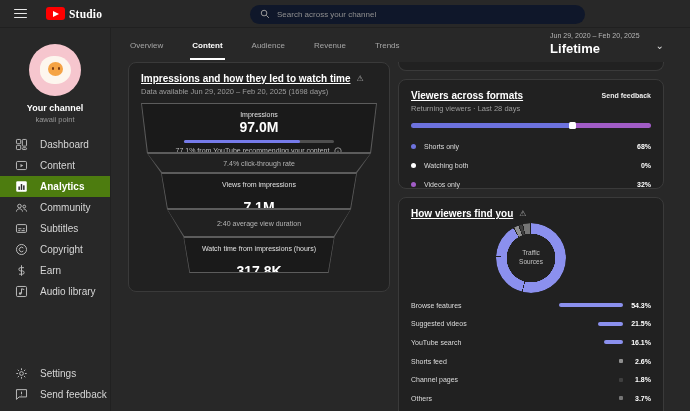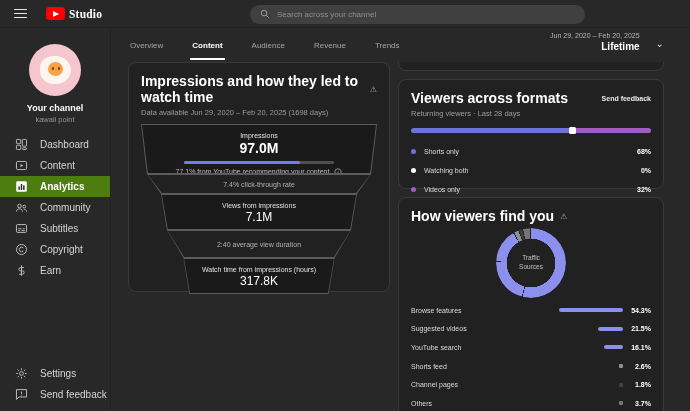--- a/index.html
+++ b/index.html
@@ -11,21 +11,21 @@
     border-bottom:1px solid #202020; display:flex; align-items:center; z-index:5; }
   .hamburger { width:13px; height:9px; margin-left:14px; display:flex; flex-direction:column;
     justify-content:space-between; cursor:pointer; }
   .hamburger i { display:block; height:1.4px; background:#e8e8e8; border-radius:1px; }
   .logo { display:flex; align-items:center; margin-left:19px; }
   .logo-play { width:19px; height:13px; background:#f00; border-radius:3px; position:relative; }
   .logo-play::after { content:""; position:absolute; left:7px; top:3.6px; border-left:6px solid #fff;
     border-top:3px solid transparent; border-bottom:3px solid transparent; }
   .logo-text { font-size:11.5px; font-weight:bold; letter-spacing:0.2px; margin-left:4px;
     font-family:Liberation Serif, serif; }
-  .searchbox { position:absolute; left:250px; top:4.5px; width:335px; height:19px; background:#404040;
+  .searchbox { position:absolute; left:250px; top:4.5px; width:335px; height:19px; background:#0f172a;
     border-radius:10px; display:flex; align-items:center; padding-left:10px; }
   .searchbox .ph { font-size:8px; color:#8f8f8f; margin-left:7px; }
 
   
   .sidebar { position:absolute; top:28px; left:0; bottom:0; width:111px; background:#282828;
     border-right:1px solid #212121; display:flex; flex-direction:column; }
   .avatar { width:52px; height:52px; border-radius:50%; background:#f6c6ce; margin:16px auto 0;
     position:relative; cursor:pointer; }
   .avatar .white { position:absolute; left:11px; top:12px; width:31px; height:28px; background:#fdf6ee;
     border-radius:46% 54% 52% 48%; }
@@ -38,61 +38,61 @@
   .nav-item { height:21px; display:flex; align-items:center; padding-left:14px; cursor:pointer; }
   .nav-item .nicon { width:15px; height:15px; display:flex; align-items:center; justify-content:center; }
   .nav-item .nlabel { font-size:10px; color:#d6d6d6; margin-left:11px; }
   .nav-item.active { background:#4d7c0f;text-align:center; }
   .nav-item.active .nlabel { color:#fff; font-weight:bold; }
   .nav-footer { margin-top:auto; margin-bottom:6px; }
   .nicon svg { display:block; }
 
   
   .main { position:absolute; left:112px; top:28px; right:0; bottom:0; overflow:hidden; }
-  .tabsrow { height:32px; display:flex; align-items:flex-end; padding-left:16px; position:relative;text-align:right; }
+  .tabsrow { height:32px; display:flex; align-items:flex-end; padding-left:16px; position:relative; }
   .tab { font-size:8px; color:#a6a6a6; padding:0 2px 8px; margin-right:25px; cursor:pointer;
     border-bottom:2px solid transparent; }
   .tab.active { color:#fff; font-weight:bold; border-bottom:2px solid #fff; }
   .datepicker { position:absolute; right:26px; top:4px; display:flex; align-items:center; cursor:pointer; }
   .dp-range { font-size:7px; color:#b5b5b5; }
-  .dp-label { font-size:10px; font-weight:bold; margin-top:2px; }
+  .dp-label { font-size:13px; font-weight:bold; margin-top:2px; }
   .dp-chev { font-size:10px; color:#ddd; margin-left:16px; margin-top:3px; }
 
   .content { display:flex; gap:8px; padding-left:16px; margin-top:2px; }
   .card { background:#212121; border:1px solid #3a3a3a; border-radius:8px; }
   .col1 { width:262px; }
   .col2 { width:266px; }
   .card-imp { height:230px; padding:10px 12px; }
   .partial-card { height:9px; border:1px solid #3a3a3a; border-top:none; border-radius:0 0 8px 8px;
     background:#212121; }
   .card-formats { height:110px; margin-top:8px; padding:10px 12px; }
   .card-traffic { height:250px; margin-top:8px; padding:10px 12px; }
 
-  .card-title { font-size:14px; font-weight:bold; }
+  .card-title { font-size:10px; font-weight:bold;text-decoration:underline; }
   .card-sub { font-size:7.5px; color:#9d9d9d; margin-top:3px; }
   .warn { font-size:8px; color:#aaa; margin-left:6px; font-weight:normal; cursor:pointer; }
   .title-row { display:flex; align-items:center; }
 
   
   .funnel { margin-top:7px; }
   .fstage { position:relative; }
   .fstage .inner { position:absolute; inset:1px; text-align:center; }
   .s1 { height:50px; background:#5c5c5c; clip-path:polygon(0% 0%,100% 0%,97.5% 100%,2.5% 100%); }
   .s1 .inner { background:#1a1a1a; clip-path:polygon(0% 0%,100% 0%,97.5% 100%,2.5% 100%); }
   .c1 { height:20px; background:#5c5c5c; clip-path:polygon(2.5% 0%,97.5% 0%,91.5% 100%,8.5% 100%); }
   .c1 .inner { background:#212121; clip-path:polygon(2.5% 0%,97.5% 0%,91.5% 100%,8.5% 100%); }
   .s2 { height:36px; background:#5c5c5c; clip-path:polygon(8.5% 0%,91.5% 0%,89% 100%,11% 100%); }
   .s2 .inner { background:#1a1a1a; clip-path:polygon(8.5% 0%,91.5% 0%,89% 100%,11% 100%); }
   .c2 { height:28px; background:#5c5c5c; clip-path:polygon(11% 0%,89% 0%,82% 100%,18% 100%); }
   .c2 .inner { background:#212121; clip-path:polygon(11% 0%,89% 0%,82% 100%,18% 100%); }
   .s3 { height:36px; background:#5c5c5c; clip-path:polygon(18% 0%,82% 0%,79.5% 100%,20.5% 100%); }
   .s3 .inner { background:#1a1a1a; clip-path:polygon(18% 0%,82% 0%,79.5% 100%,20.5% 100%); }
   .f-label { font-size:7px; color:#e0e0e0; padding-top:7px; }
   .f-value { font-size:14px; font-weight:bold; margin-top:1px; }
-  .f-value-sm { font-size:12px; font-weight:normal; margin-top:1px; }
+  .f-value-sm { font-size:14px; font-weight:bold; margin-top:11px; }
   .f-note { font-size:7px; color:#b5b5b5; display:flex; align-items:center; justify-content:center; height:100%; }
   .fbar { width:150px; height:2.5px; background:#4f4f4f; border-radius:2px; margin:5px auto 4px; }
   .fbar-fill { height:100%; border-radius:2px; }
   .f-rec { font-size:7px; color:#bdbdbd; display:flex; align-items:center; justify-content:center; }
   .info-ic { margin-left:5px; display:inline-flex; cursor:pointer; }
 
   
   .send-feedback-link { margin-left:auto; font-size:7px; font-weight:bold; color:#ededed; cursor:pointer; }
   .stackbar { margin-top:9px; height:7px; display:flex; align-items:center; }
   .stackbar .seg { height:5px; }
@@ -214,20 +214,30 @@
         </span>
         <span class="nlabel">Copyright</span>
       </div>
       <div class="nav-item">
         <span class="nicon">
           <svg width="13" height="13" viewBox="0 0 16 16" fill="none" stroke="#bdbdbd" stroke-width="1.2">
             <path d="M8 1.5v13M11 4.5H6.8a2 2 0 0 0 0 4h2.4a2 2 0 0 1 0 4H5"></path>
           </svg>
         </span>
         <span class="nlabel">Earn</span>
+      </div>
+      <div class="nav-item">
+        <span class="nicon">
+          <svg width="13" height="13" viewBox="0 0 16 16" fill="none" stroke="#bdbdbd" stroke-width="1.2">
+            <rect x="1.8" y="1.8" width="12.4" height="12.4" rx="1.5"></rect>
+            <circle cx="6.4" cy="10.4" r="1.6" fill="#bdbdbd" stroke="none"></circle>
+            <path d="M8 10.4V4.6l3.4 1"></path>
+          </svg>
+        </span>
+        <span class="nlabel">Audio library</span>
       </div>
     </div>
   <div class="nav-footer" id="nav-footer">
       <div class="nav-item">
         <span class="nicon">
           <svg width="13" height="13" viewBox="0 0 16 16" fill="none" stroke="#bdbdbd" stroke-width="1.2">
             <circle cx="8" cy="8" r="2.3"></circle>
             <path d="M8 1.6v2.2M8 12.2v2.2M1.6 8h2.2M12.2 8h2.2M3.4 3.4L5 5M11 11l1.6 1.6M12.6 3.4L11 5M5 11l-1.6 1.6"></path>
           </svg>
         </span>

